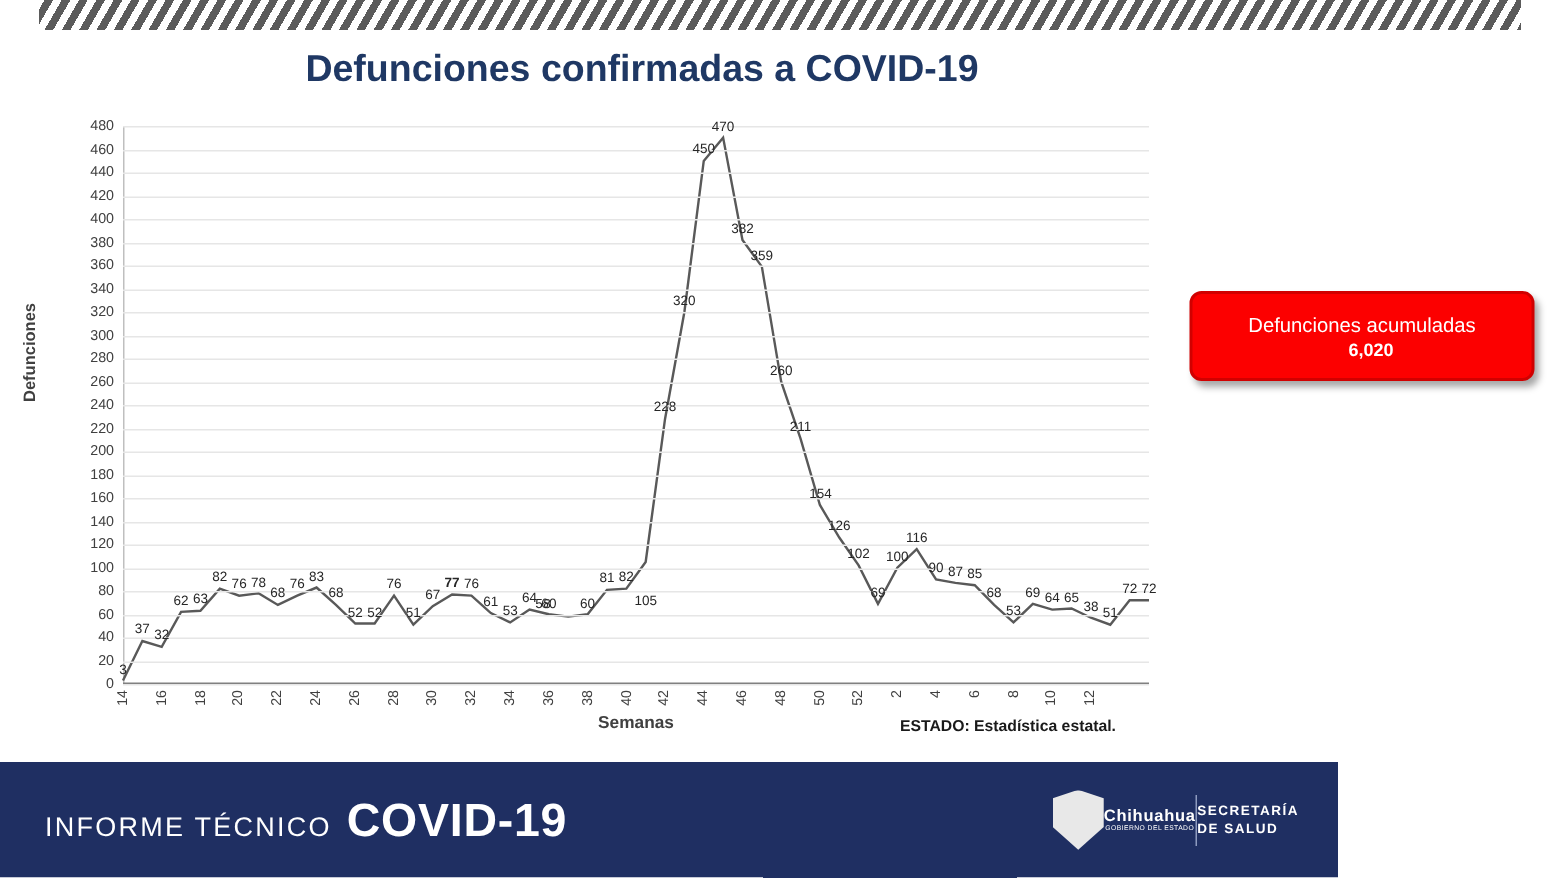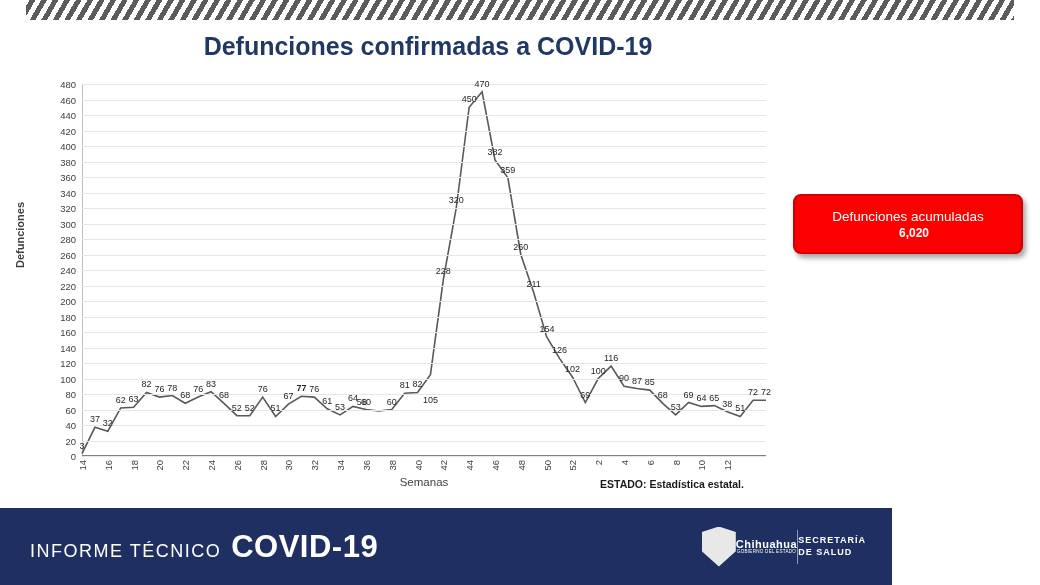--- a/index.html
+++ b/index.html
@@ -122,21 +122,21 @@
     color: #262626;
     transform: translate(-50%, -100%);
     white-space: nowrap;
   }
   #x-axis-title {
     position: absolute;
     left: 62px; top: 398px;
     width: 684px;
     text-align: center;
     font-size: 11.5px;
-    font-weight: normal;
+    font-weight: bold;
     color: #404040;
   }
   #source-note {
     position: absolute;
     left: 580px; top: 400px;
     width: 170px;
     font-size: 10.5px;
     font-weight: bold;
     color: #1a1a1a;
     line-height: 1.15;

